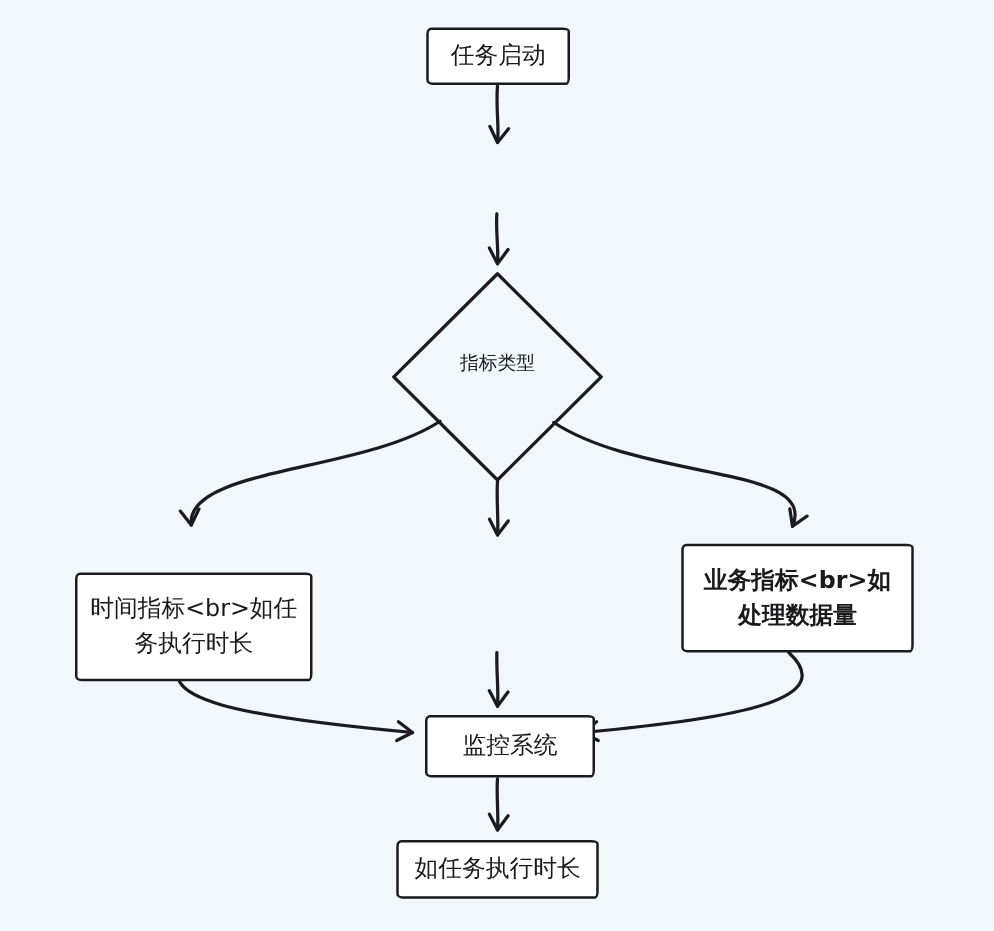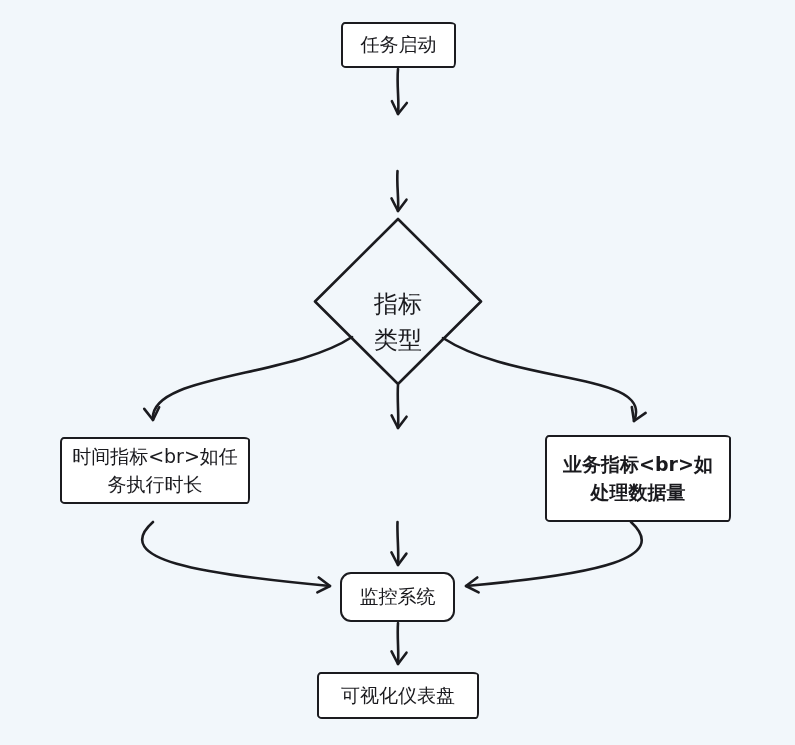--- a/index.html
+++ b/index.html
@@ -42,36 +42,36 @@
     font-size: 19px;
     line-height: 1.45;
     color: #1a1a1e;
   }
   .node-label {
     display: inline-block;
   }
   
   .node-start     { left: 341px; top: 22px;  width: 115px; height: 46px; }
   .node-collect   { left: 341px; top: 122px; width: 115px; height: 48px; }
-  .node-time      { left: 60px;  top: 437px; width: 190px; height: 67px; padding: 0 7px; }
+  .node-time      { left: 60px;  top: 458px; width: 190px; height: 87px; padding: 0 7px; }
   .node-resource  { left: 301px; top: 435px; width: 190px; height: 87px; padding: 0 7px; }
   .node-business  { left: 545px; top: 435px; width: 186px; height: 87px; padding: 0 15px; font-weight: bold; }
-  .node-monitor   { left: 340px; top: 572px; width: 115px; height: 50px; border-radius: 11px; }
+  .node-monitor   { left: 340px; top: 572px; width: 136px; height: 50px; }
   .node-dashboard { left: 317px; top: 672px; width: 162px; height: 47px; }
   .diamond-label {
     position: absolute;
     left: 363px;
-    top: 278px;
+    top: 250px;
     width: 70px;
     height: 80px;
     display: flex;
-    align-items: flex-end;
+    align-items: center;
     justify-content: center;
     text-align: center;
-    font-size: 24px;
+    font-size: 15px;
     line-height: 1.5;
     color: #1a1a1e;
   }
 </style>
 </head>
 <body>
 
 <div class="canvas">
 
   <svg class="edges-svg" viewBox="0 0 795 745" xmlns="http://www.w3.org/2000/svg">
@@ -110,16 +110,16 @@
 
   <div class="node node-business">
     <span class="node-label">业务指标&lt;br&gt;如处理数据量</span>
   </div>
 
   <div class="node node-monitor">
     <span class="node-label">监控系统</span>
   </div>
 
   <div class="node node-dashboard">
-    <span class="node-label">可视化仪表盘</span>
+    <span class="node-label">如任务执行时长</span>
   </div>
 
 </div>
 
 </body></html>

